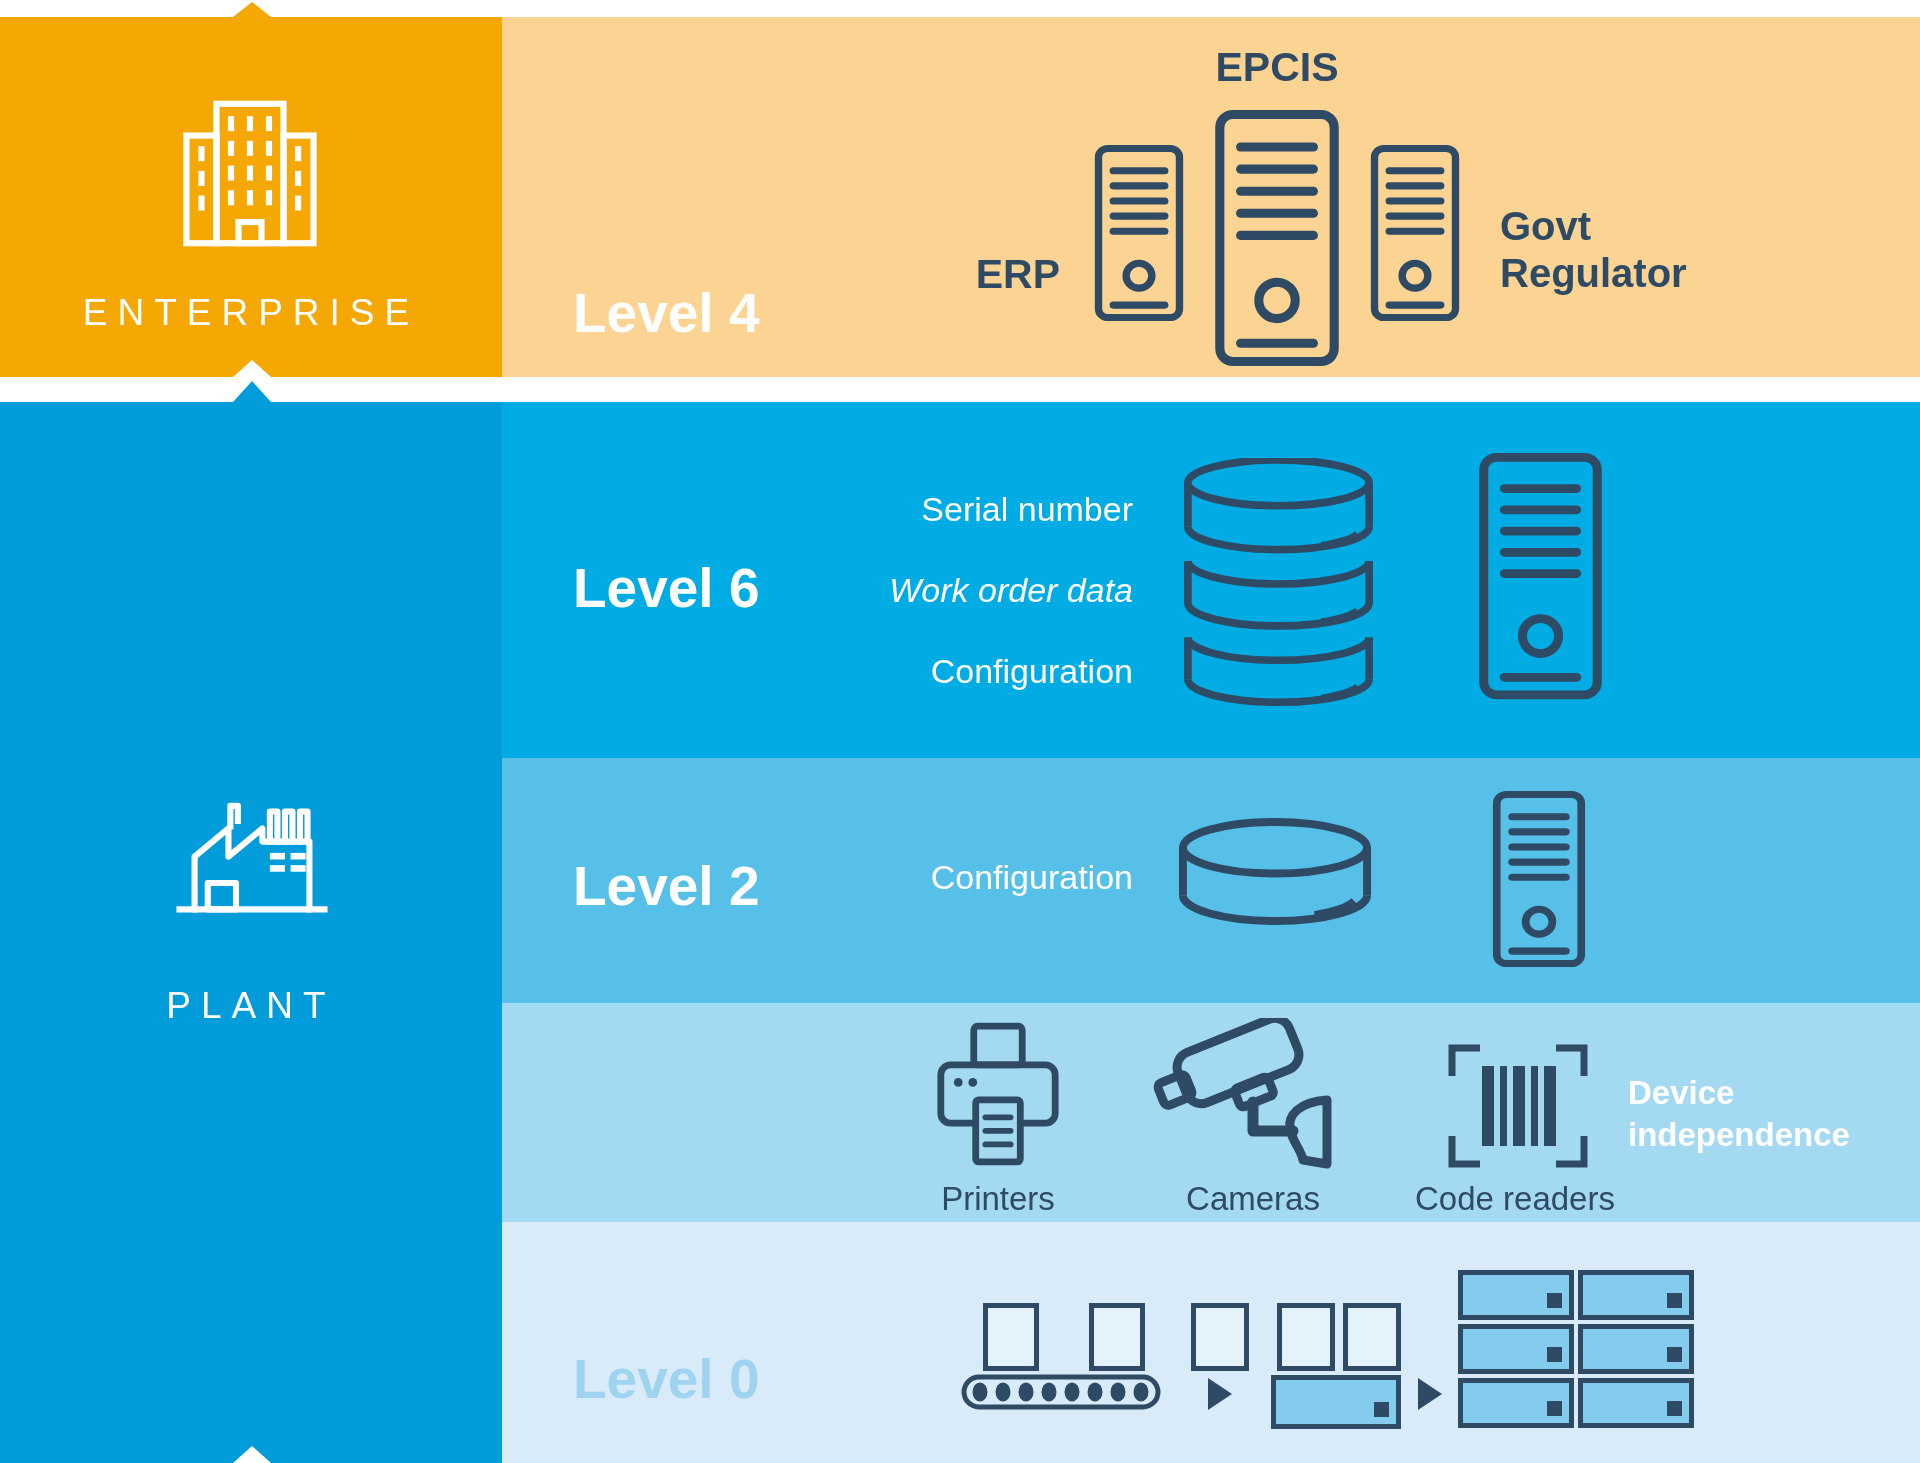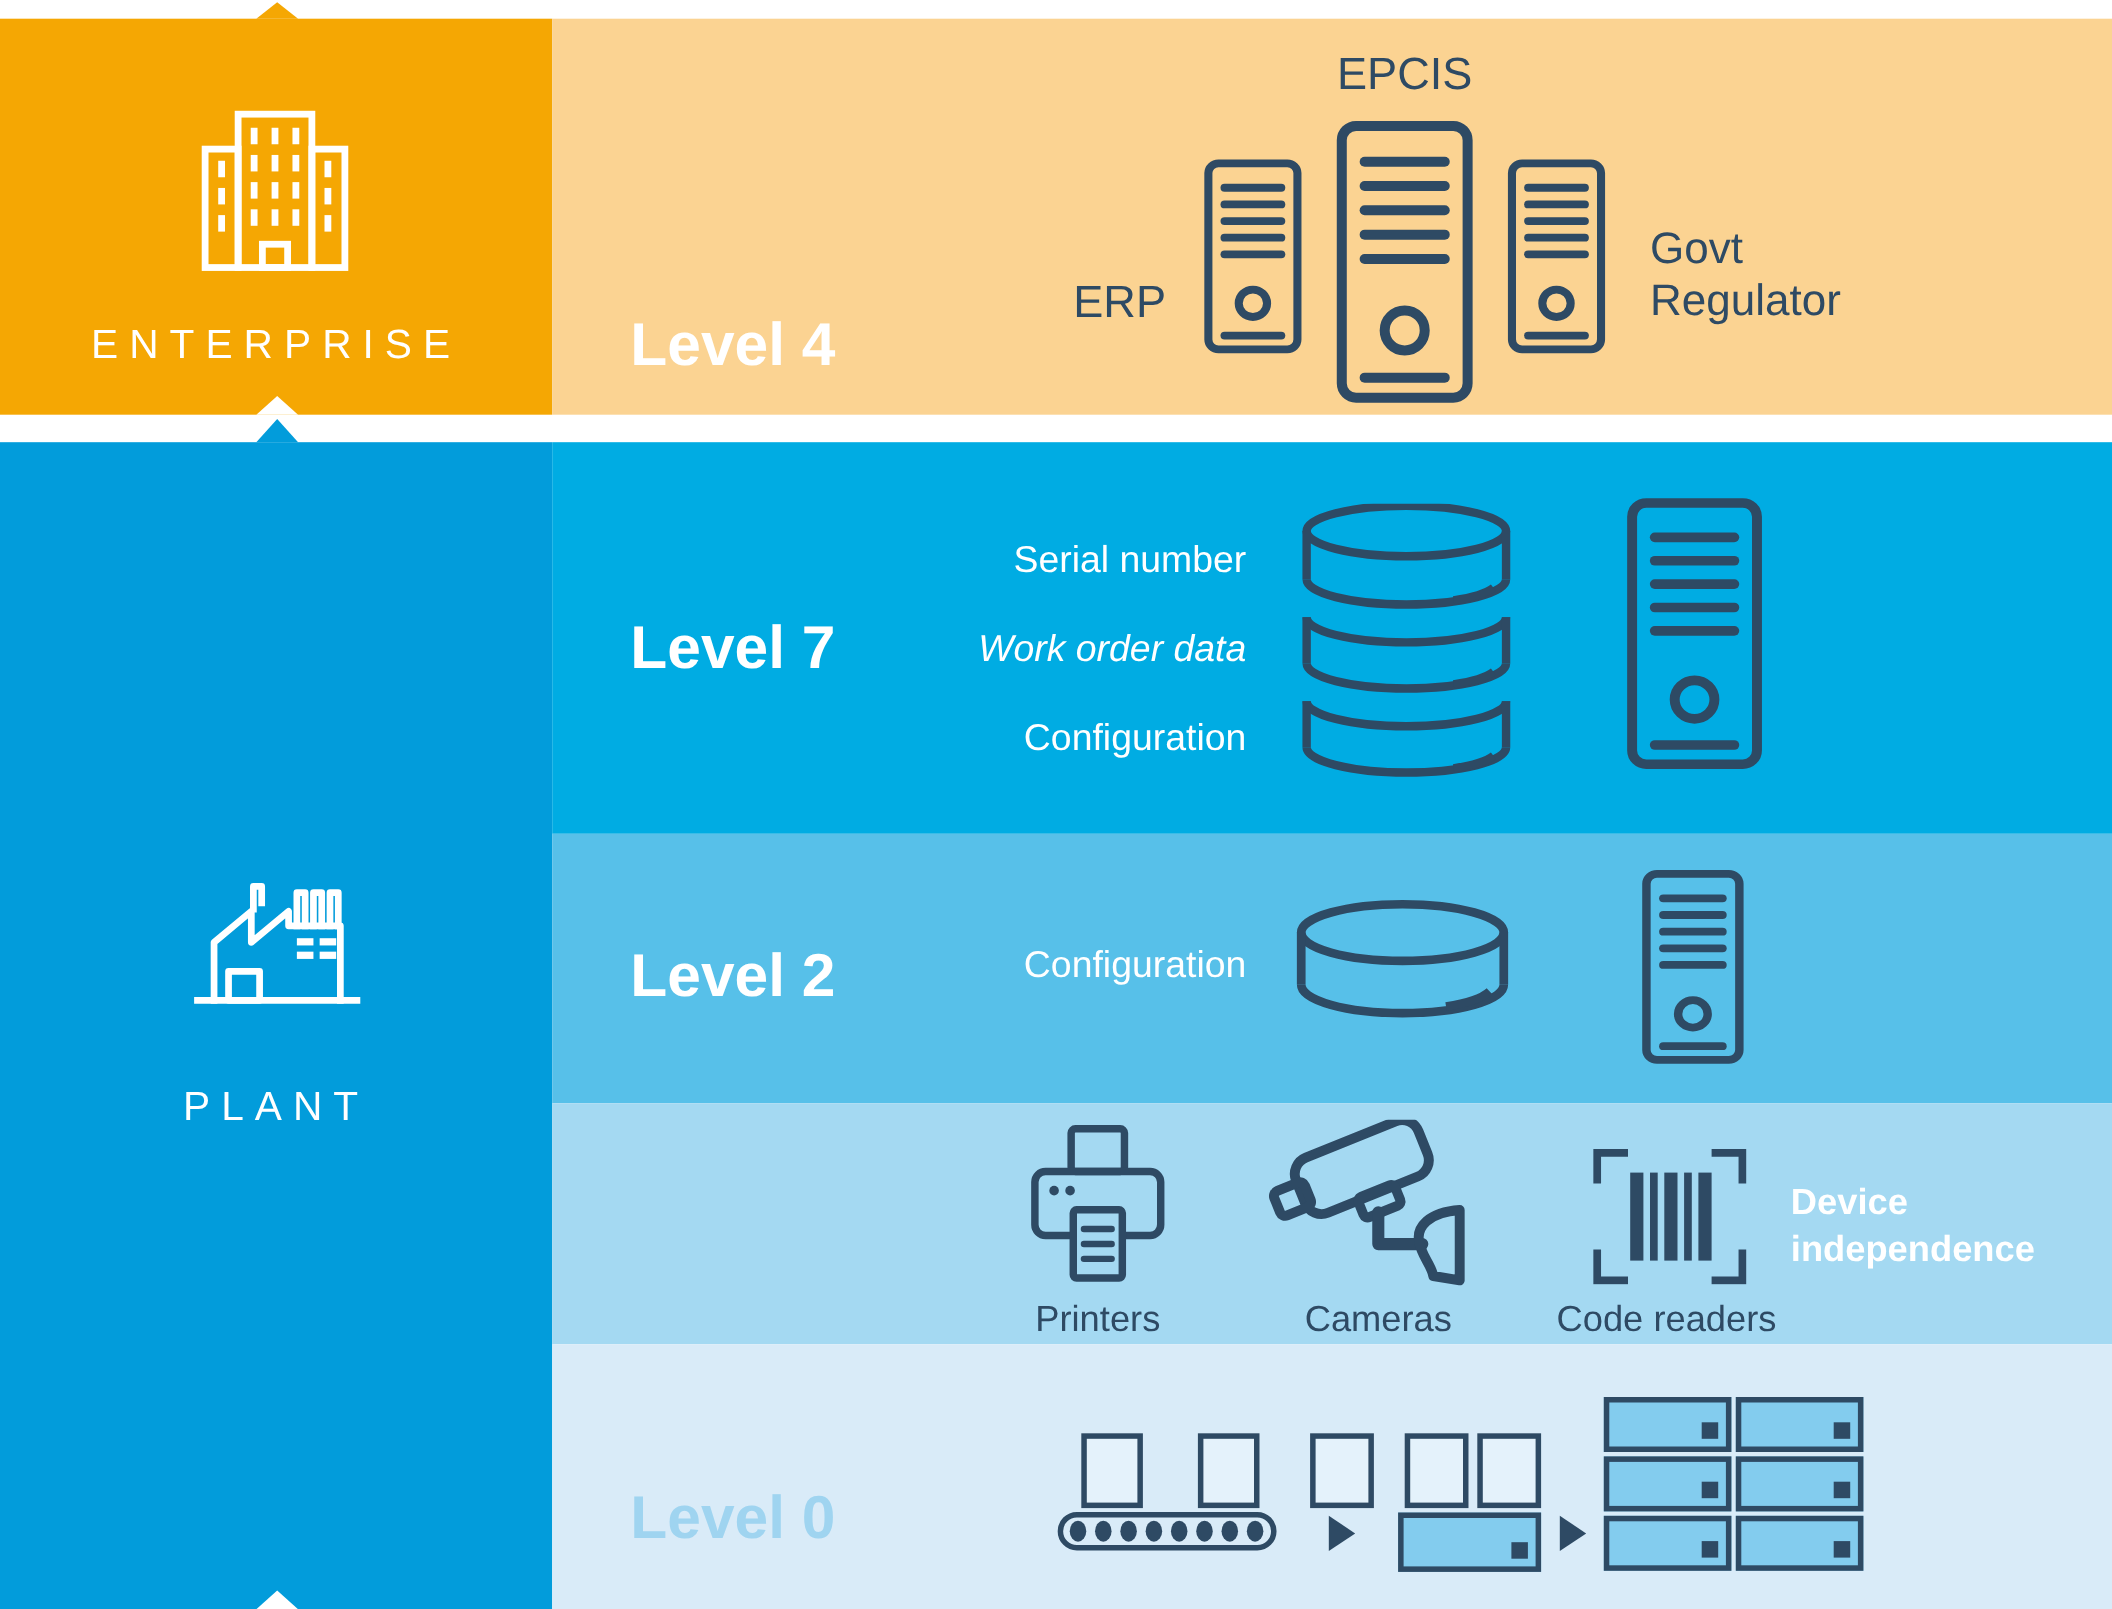--- a/index.html
+++ b/index.html
@@ -18,21 +18,21 @@
   
   .tri-up{position:absolute;width:0;height:0;border-left:19px solid transparent;border-right:19px solid transparent;}
   .tri-orange-top{left:233px;top:2px;border-bottom:15px solid #F5A703;}
   .tri-white-in-orange{left:233px;top:360px;border-bottom:17px solid #ffffff;}
   .tri-blue-in-gap{left:233px;top:381px;border-bottom:21px solid #029CDB;}
   .tri-white-in-blue{left:233px;top:1446px;border-bottom:17px solid #ffffff;}
   
   .col-caption{width:502px;left:0;text-align:center;color:#ffffff;font-size:37px;font-weight:400;letter-spacing:10px;}
   .lvl-label{left:573px;font-size:55px;font-weight:700;color:#ffffff;white-space:nowrap;}
   .lvl-label-l0{color:#9FD4F0;}
-  .navy-bold{color:#2E4A64;font-weight:400;font-size:41px;white-space:nowrap;}
+  .navy-bold{color:#2E4A64;font-weight:700;font-size:41px;white-space:nowrap;}
   .white-item{color:#ffffff;font-weight:400;font-size:34px;white-space:nowrap;}
   .right-align{text-align:right;}
   .device-label{color:#2E4A64;font-weight:400;font-size:33px;text-align:center;white-space:nowrap;}
   .white-note{color:#ffffff;font-weight:700;font-size:33px;line-height:42px;white-space:nowrap;}
   .two-line{line-height:47px;}
   
   .box{position:absolute;box-sizing:border-box;background:#E4F2FB;border:5px solid #2E4A64;}
   .case{position:absolute;box-sizing:border-box;background:#83CCEE;border:5px solid #2E4A64;}
   .case-mark{position:absolute;right:7px;bottom:7px;width:15px;height:15px;background:#2E4A64;}
   .arrow-right{position:absolute;width:0;height:0;border-top:16px solid transparent;border-bottom:16px solid transparent;border-left:24px solid #2E4A64;}
@@ -140,21 +140,21 @@
         <line x1="22" y1="47" x2="78" y2="47"></line>
         <line x1="22" y1="64" x2="78" y2="64"></line>
         <line x1="22" y1="81" x2="78" y2="81"></line>
         <line x1="22" y1="98" x2="78" y2="98"></line>
       <circle cx="50" cy="148" r="14"></circle>
       <line x1="22" y1="181" x2="78" y2="181"></line>
     </g>
   </svg>
 
   <div class="abs band band-l3"></div>
-  <div class="abs lvl-label" style="top:556px;">Level 7</div>
+  <div class="abs lvl-label" style="top:556px;">Level 6</div>
   <div class="abs white-item right-align" style="left:730px;top:490px;width:403px;">Serial number</div>
   <div class="abs white-item right-align" style="left:730px;top:571px;width:403px;font-style:italic;">Work order data</div>
   <div class="abs white-item right-align" style="left:730px;top:652px;width:403px;">Configuration</div>
   <svg class="abs" style="left:1176px;top:458px;" width="205" height="250" viewBox="0 0 210 262">
     <g fill="none" stroke="#2E4A64" stroke-width="8">
       <ellipse cx="105" cy="26" rx="95" ry="24"></ellipse>
       <path d="M10,26 V72 M200,26 V72"></path>
       <path d="M10,72 a95,24 0 0 0 190,0"></path>
       <path d="M150,92 a92,22 0 0 0 38,-12"></path>
       <path d="M10,108 a95,24 0 0 0 190,0"></path>

